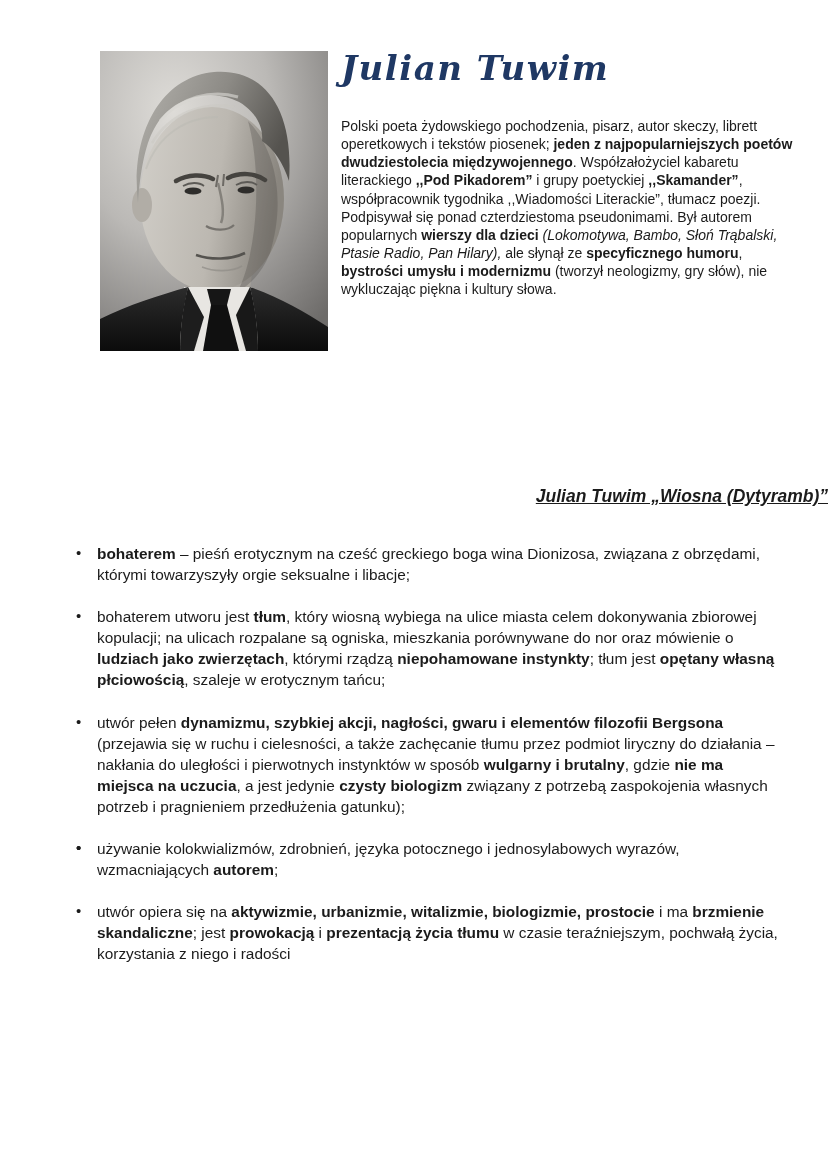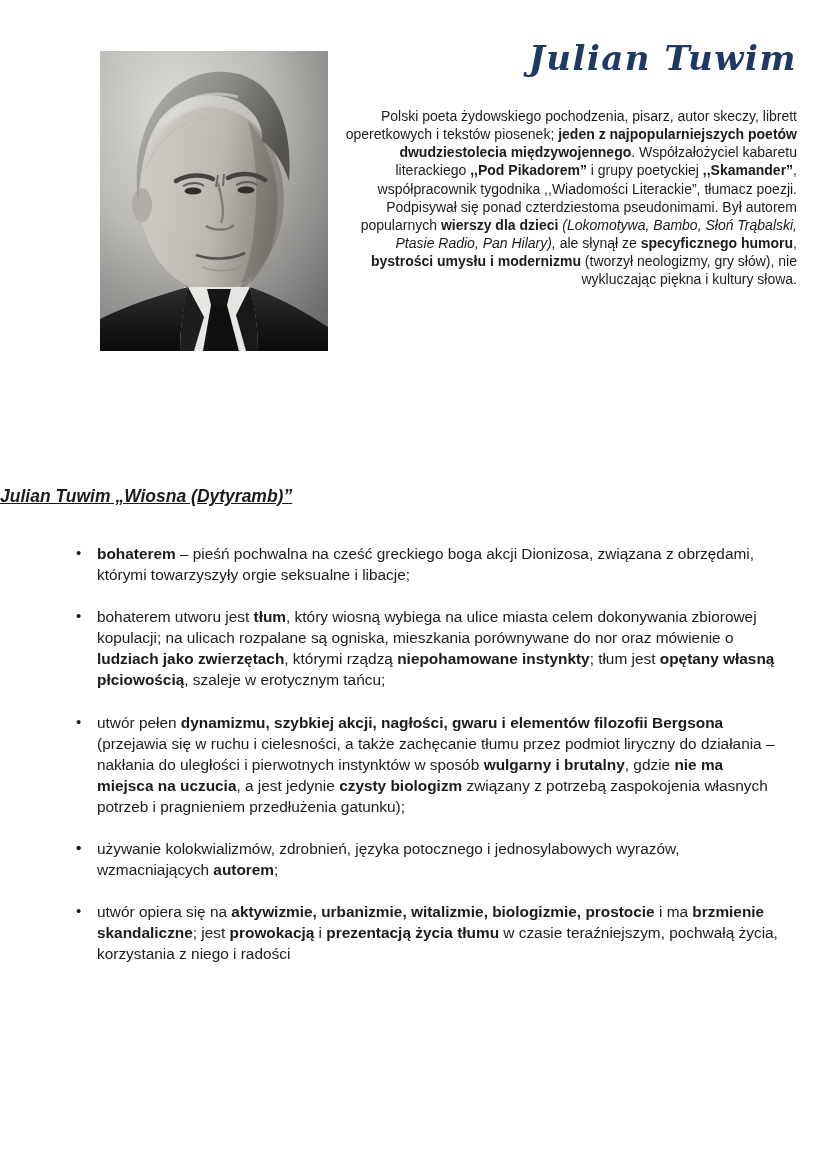--- a/index.html
+++ b/index.html
@@ -11,35 +11,35 @@
     color:#1b1b1b;
     overflow:hidden;
   }
   
   .photo{
     position:absolute;left:100px;top:51px;width:228px;height:300px;
     overflow:hidden;background:#9a9997;
   }
   .photo svg{display:block;width:100%;height:100%;}
   
-  .intro{position:absolute;left:341px;top:35px;width:456px;text-align:right;}
+  .intro{position:absolute;left:341px;top:45px;width:456px;}
   .script-title{
     font-family:"DejaVu Serif",serif;
     font-style:italic;font-weight:bold;
     font-size:34px;line-height:46px;
     letter-spacing:1.5px;
   }
   .bio{
     margin:26px 0 0 0;
     font-size:14px;line-height:1.295;
   }
   
   .section-heading{
     position:absolute;top:486px;left:0;width:100%;
-    margin:0;text-align:left;
+    margin:0;text-align:right;
     font-size:17.5px;font-weight:bold;font-style:italic;
     text-decoration:underline;
   }
   
   .notes{
     position:absolute;top:543px;left:75px;width:706px;
     margin:0;padding:0;list-style:none;
   }
   .notes li{
     position:relative;padding-left:22px;margin-bottom:21px;
@@ -130,21 +130,21 @@
 
   <div class="intro">
     <div class="script-title" style="color: rgb(31, 56, 100);">Julian Tuwim</div>
     <p class="bio"><span>Polski poeta żydowskiego pochodzenia, pisarz, autor skeczy, librett operetkowych i tekstów piosenek; </span><span class="b">jeden z najpopularniejszych poetów dwudziestolecia międzywojennego</span><span>. Współzałożyciel kabaretu literackiego </span><span class="b">,,Pod Pikadorem”</span><span> i grupy poetyckiej </span><span class="b">,,Skamander”</span><span>, współpracownik tygodnika ,,Wiadomości Literackie”, tłumacz poezji. Podpisywał się ponad czterdziestoma pseudonimami. Był autorem popularnych </span><span class="b">wierszy dla dzieci</span><span> </span><span class="i">(Lokomotywa, Bambo, Słoń Trąbalski, Ptasie Radio, Pan Hilary),</span><span> ale słynął ze </span><span class="b">specyficznego humoru</span><span>, </span><span class="b">bystrości umysłu i modernizmu</span><span> (tworzył neologizmy, gry słów), nie wykluczając piękna i kultury słowa.</span></p>
   </div>
 
   <h2 class="section-heading">Julian Tuwim „Wiosna (Dytyramb)”</h2>
 
   <ul class="notes">
     <li>
-      <span class="dot">•</span><span><span class="b">bohaterem</span><span> – pieśń pochwalna na cześć greckiego boga akcji Dionizosa, związana z obrzędami, którymi towarzyszyły orgie seksualne i libacje;</span></span>
+      <span class="dot">•</span><span><span class="b">bohaterem</span><span> – pieśń erotycznym na cześć greckiego boga wina Dionizosa, związana z obrzędami, którymi towarzyszyły orgie seksualne i libacje;</span></span>
     </li>
     <li>
       <span class="dot">•</span><span><span>bohaterem utworu jest </span><span class="b">tłum</span><span>, który wiosną wybiega na ulice miasta celem dokonywania zbiorowej kopulacji; na ulicach rozpalane są ogniska, mieszkania porównywane do nor oraz mówienie o </span><span class="b">ludziach jako zwierzętach</span><span>, którymi rządzą </span><span class="b">niepohamowane instynkty</span><span>; tłum jest </span><span class="b">opętany własną płciowością</span><span>, szaleje w erotycznym tańcu;</span></span>
     </li>
     <li>
       <span class="dot">•</span><span><span>utwór pełen </span><span class="b">dynamizmu, szybkiej akcji, nagłości, gwaru i elementów filozofii Bergsona</span><span> (przejawia się w ruchu i cielesności, a także zachęcanie tłumu przez podmiot liryczny do działania – nakłania do uległości i pierwotnych instynktów w sposób </span><span class="b">wulgarny i brutalny</span><span>, gdzie </span><span class="b">nie ma miejsca na uczucia</span><span>, a jest jedynie </span><span class="b">czysty biologizm</span><span> związany z potrzebą zaspokojenia własnych potrzeb i pragnieniem przedłużenia gatunku);</span></span>
     </li>
     <li>
       <span class="dot">•</span>
     </li>

